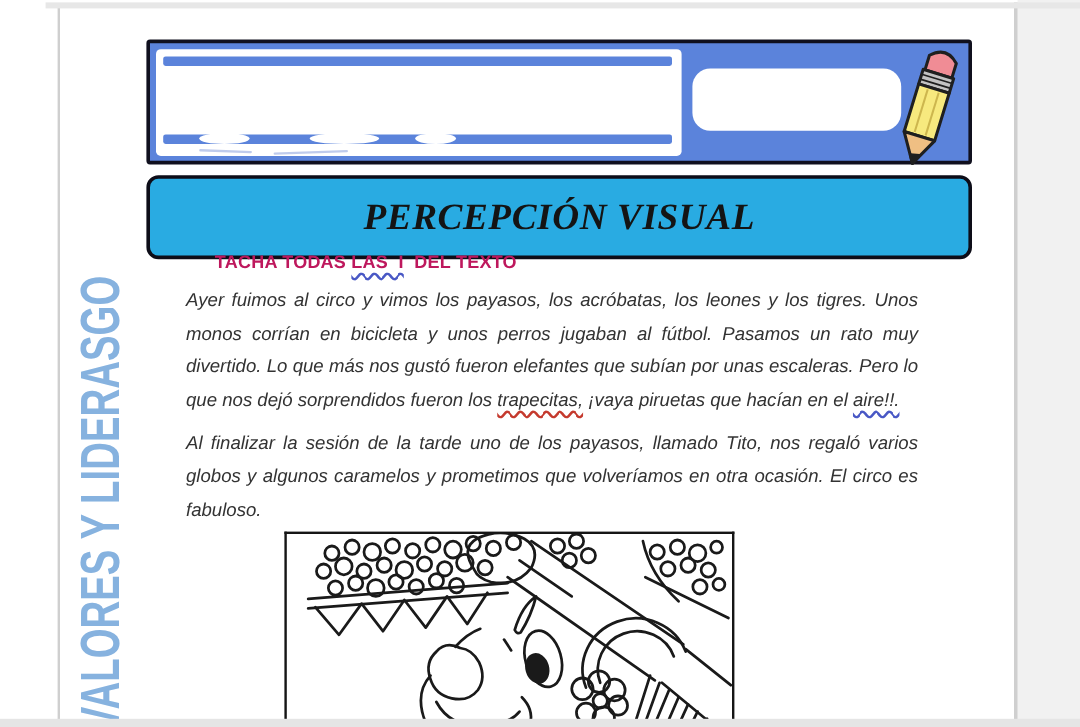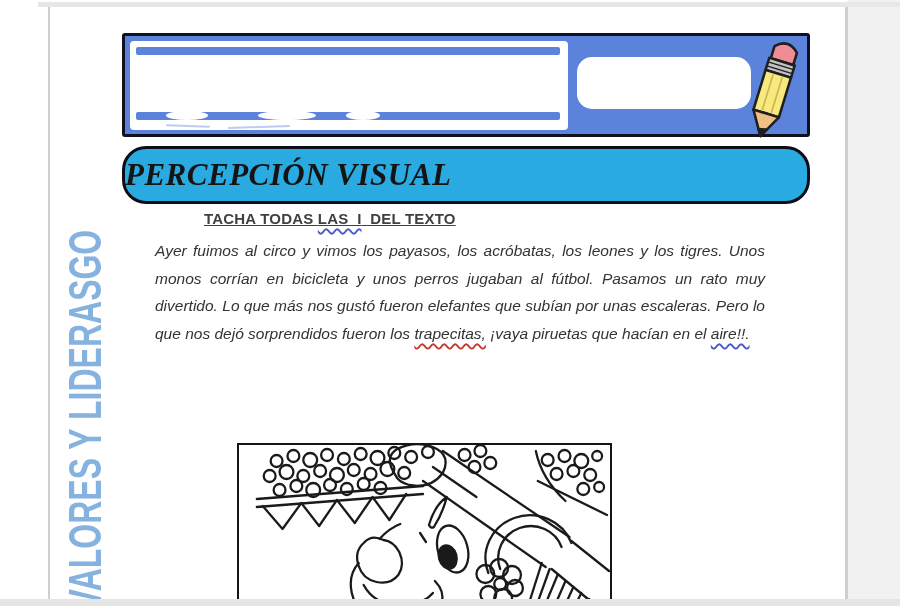--- a/index.html
+++ b/index.html
@@ -25,27 +25,27 @@
   .stripe.s1 { top:6px; } .stripe.s2 { top:71px; }
   .stripe-gap { position:absolute; background:#ffffff; border-radius:50%; height:9px; top:70px; }
   .gap1 { left:36px; width:42px; } .gap2 { left:128px; width:58px; } .gap3 { left:216px; width:34px; }
   .pen-mark { position:absolute; height:2px; background:#8aa0dd; opacity:.55; border-radius:2px; }
   .pm1 { left:36px; top:84px; width:44px; transform:rotate(2deg); }
   .pm2 { left:98px; top:85px; width:62px; transform:rotate(-2deg); }
   .small-box { position:absolute; left:452px; top:21px; width:174px; height:52px; background:#ffffff; border-radius:15px; }
   .pencil-wrap { position:absolute; left:614px; top:2px; width:68px; height:98px; }
 
   
-  .title-banner { position:absolute; left:122px; top:146px; width:688px; height:58px; background:#29ABE2;
-    border:3px solid #0d0d18; border-radius:24px; display:flex; align-items:center; justify-content:flex-start; }
+  .title-banner { position:absolute; left:122px; top:146px; width:688px; height:70px; background:#29ABE2;
+    border:3px solid #0d0d18; border-radius:10px; display:flex; align-items:center; justify-content:center; }
   .title-text { font-family:"Liberation Serif", serif; font-style:italic; font-weight:bold; font-size:31px;
     letter-spacing:0.5px; color:#141414; }
 
   
-  .instruction { position:absolute; left:204px; top:210px; font-weight:bold; font-size:15px; color:#404040; letter-spacing:0.2px;text-decoration:underline; }
+  .instruction { position:absolute; left:179px; top:210px; font-weight:bold; font-size:15px; color:#be185d; letter-spacing:0.2px; }
   .body-text { position:absolute; left:155px; top:237px; width:610px; font-size:15.5px; line-height:27.6px;
     text-align:justify; color:#333333; }
   .body-text p { margin-bottom:9px;font-style:italic; }
   .wavy-red  { text-decoration-line:underline; text-decoration-style:wavy; text-decoration-color:#C53A2E;
     text-decoration-thickness:1.5px; text-underline-offset:4px; }
   .wavy-blue { text-decoration-line:underline; text-decoration-style:wavy; text-decoration-color:#4958C5;
     text-decoration-thickness:1.5px; text-underline-offset:4px; }
 
   
   .illus-frame { position:absolute; left:237px; top:443px; width:375px; height:170px; background:#ffffff;
@@ -93,20 +93,21 @@
   </div>
 
   <div class="title-banner">
     <span class="title-text">PERCEPCIÓN VISUAL</span>
   </div>
 
   <div class="instruction"><span>TACHA TODAS </span><span class="wavy-blue">LAS&nbsp; I</span><span>&nbsp; DEL TEXTO</span></div>
 
   <div class="body-text">
       <p><span>Ayer fuimos al circo y vimos los payasos, los acróbatas, los leones y los tigres. Unos monos corrían en bicicleta y unos perros jugaban al fútbol. Pasamos un rato muy divertido. Lo que más nos gustó fueron elefantes que subían por unas escaleras. Pero lo que nos dejó sorprendidos fueron los </span><span class="wavy-red">trapecitas,</span><span> ¡vaya piruetas que hacían en el </span><span class="wavy-blue">aire!!.</span></p>
+      <p><span>Al finalizar la sesión de la tarde uno de los payasos, llamado Tito, nos regaló varios globos y algunos caramelos y prometimos que volveríamos en otra ocasión. El circo es fabuloso.</span></p>
     </div>
 
   <div class="illus-frame">
     <svg viewBox="0 0 375 168" preserveAspectRatio="none">
       <g stroke="#1a1a1a" stroke-width="2.3" fill="none" stroke-linecap="round" stroke-linejoin="round">
 
         <circle cx="38" cy="16" r="6"></circle>
           <circle cx="55" cy="11" r="6"></circle>
           <circle cx="72" cy="15" r="7"></circle>
         <circle cx="89" cy="10" r="6"></circle>

